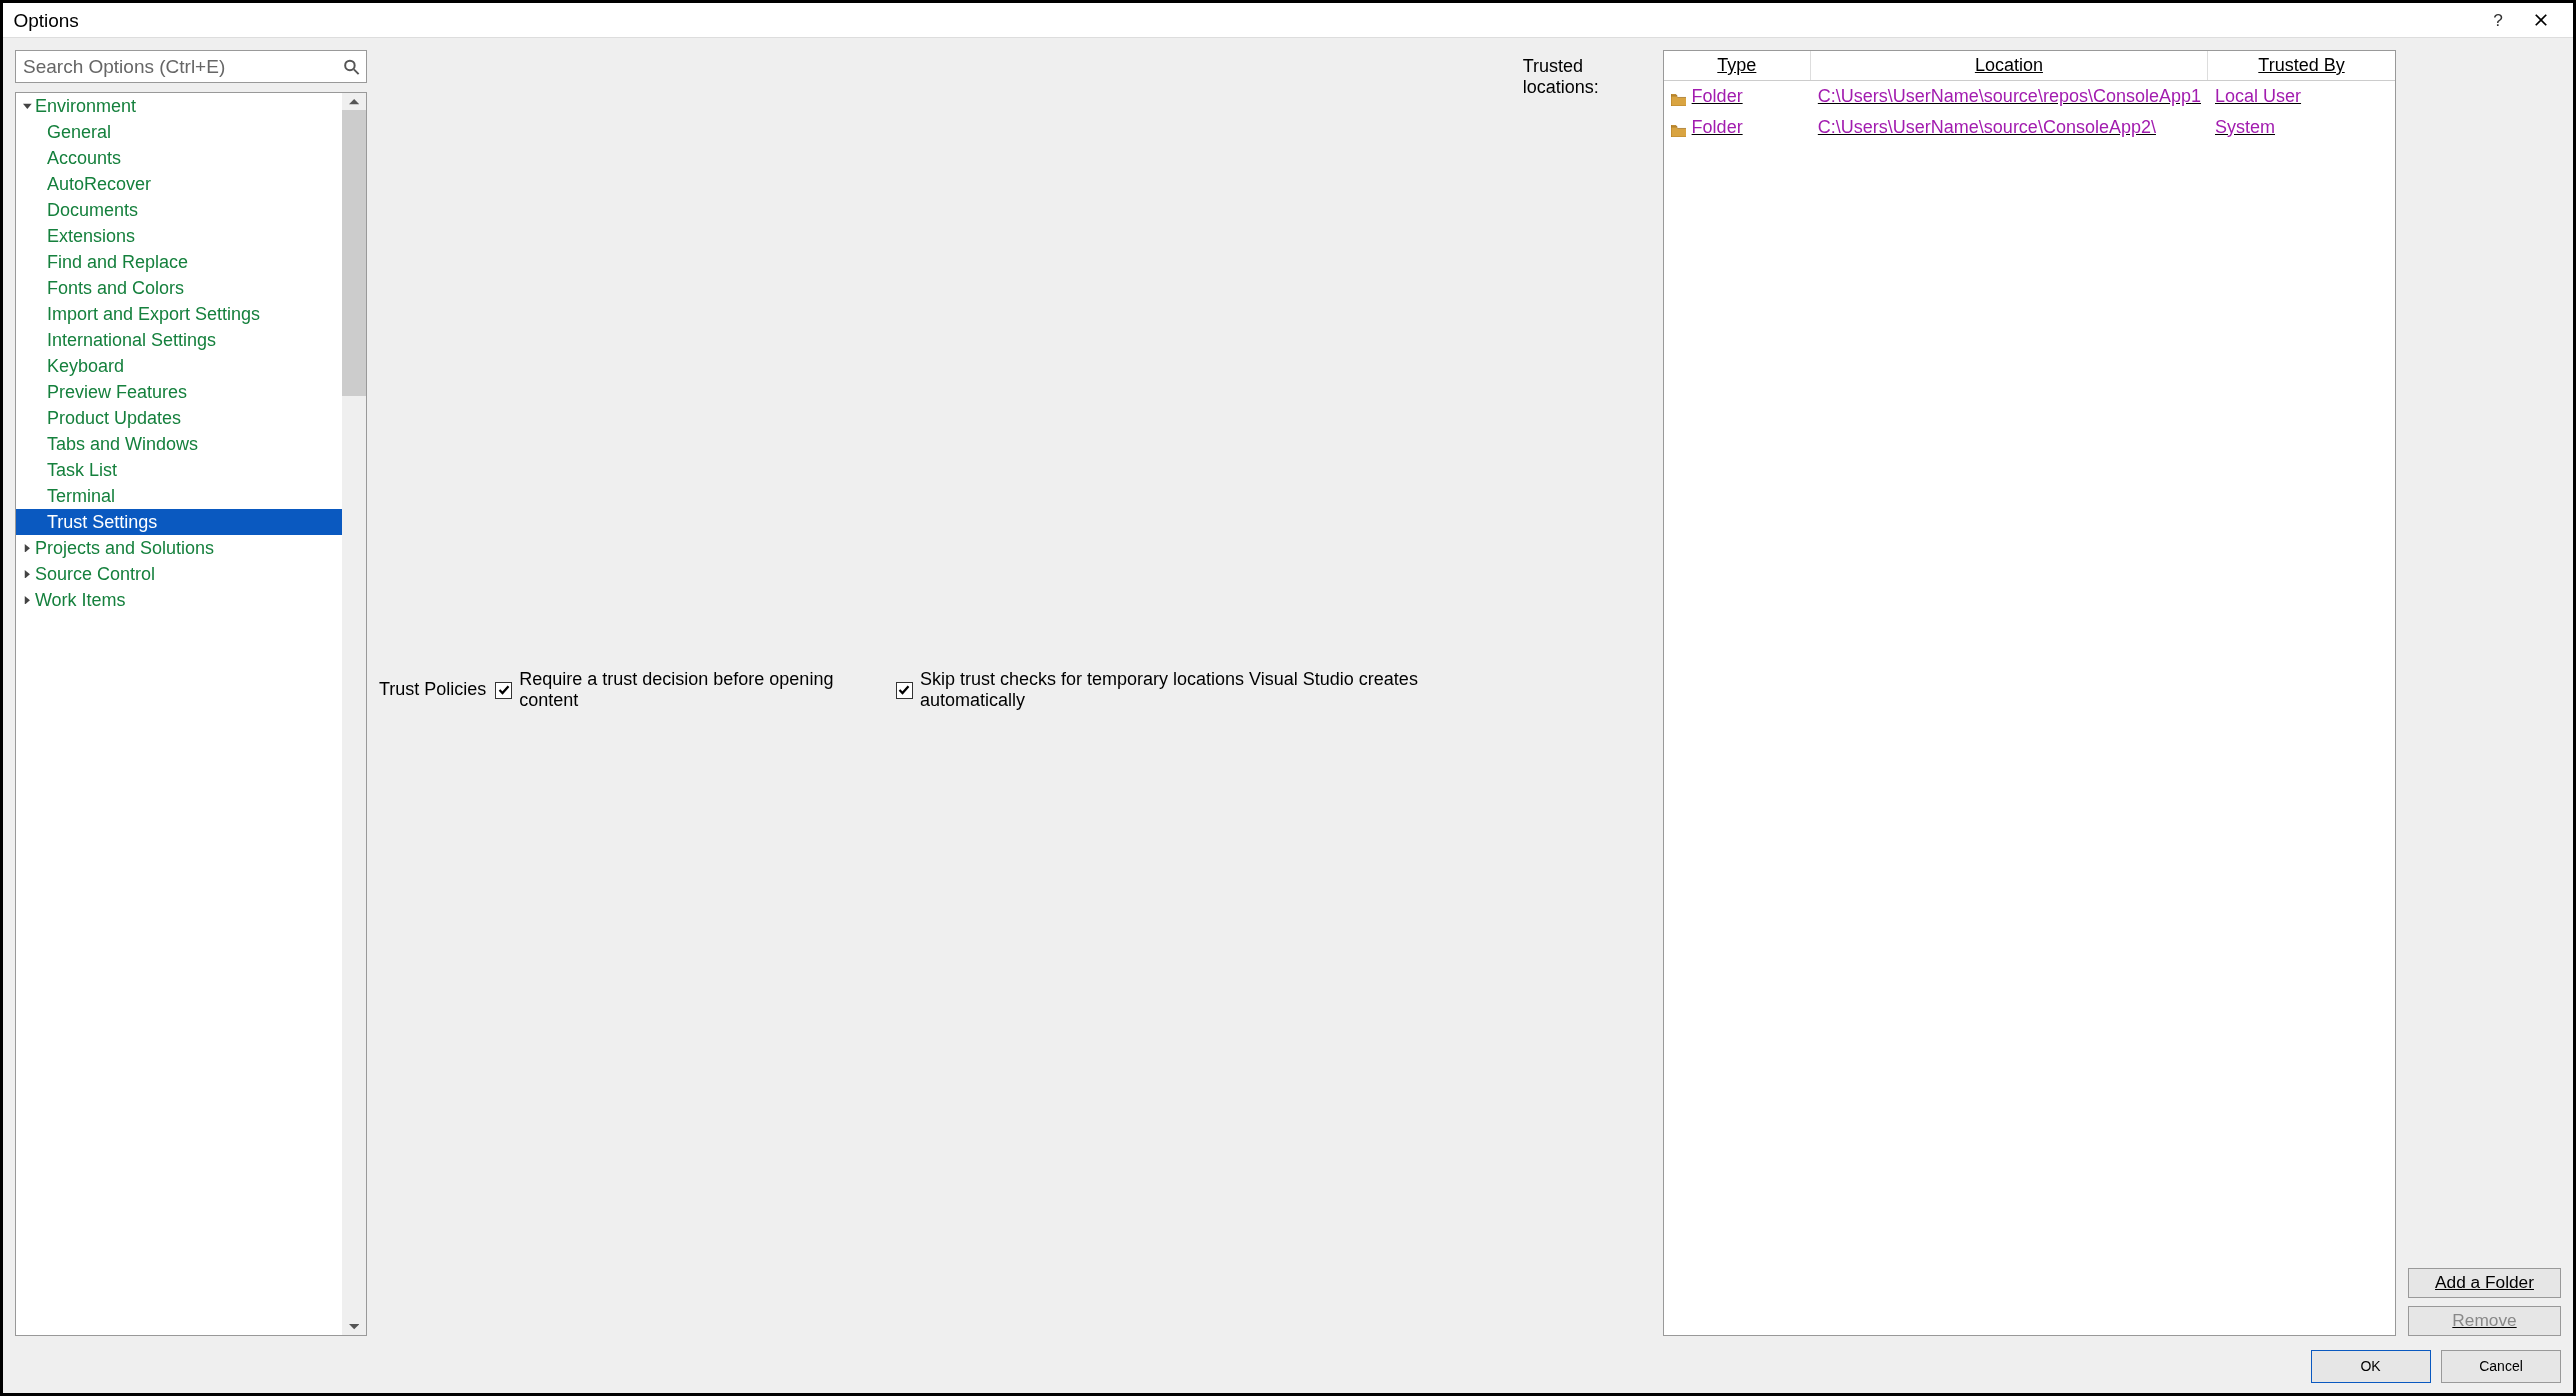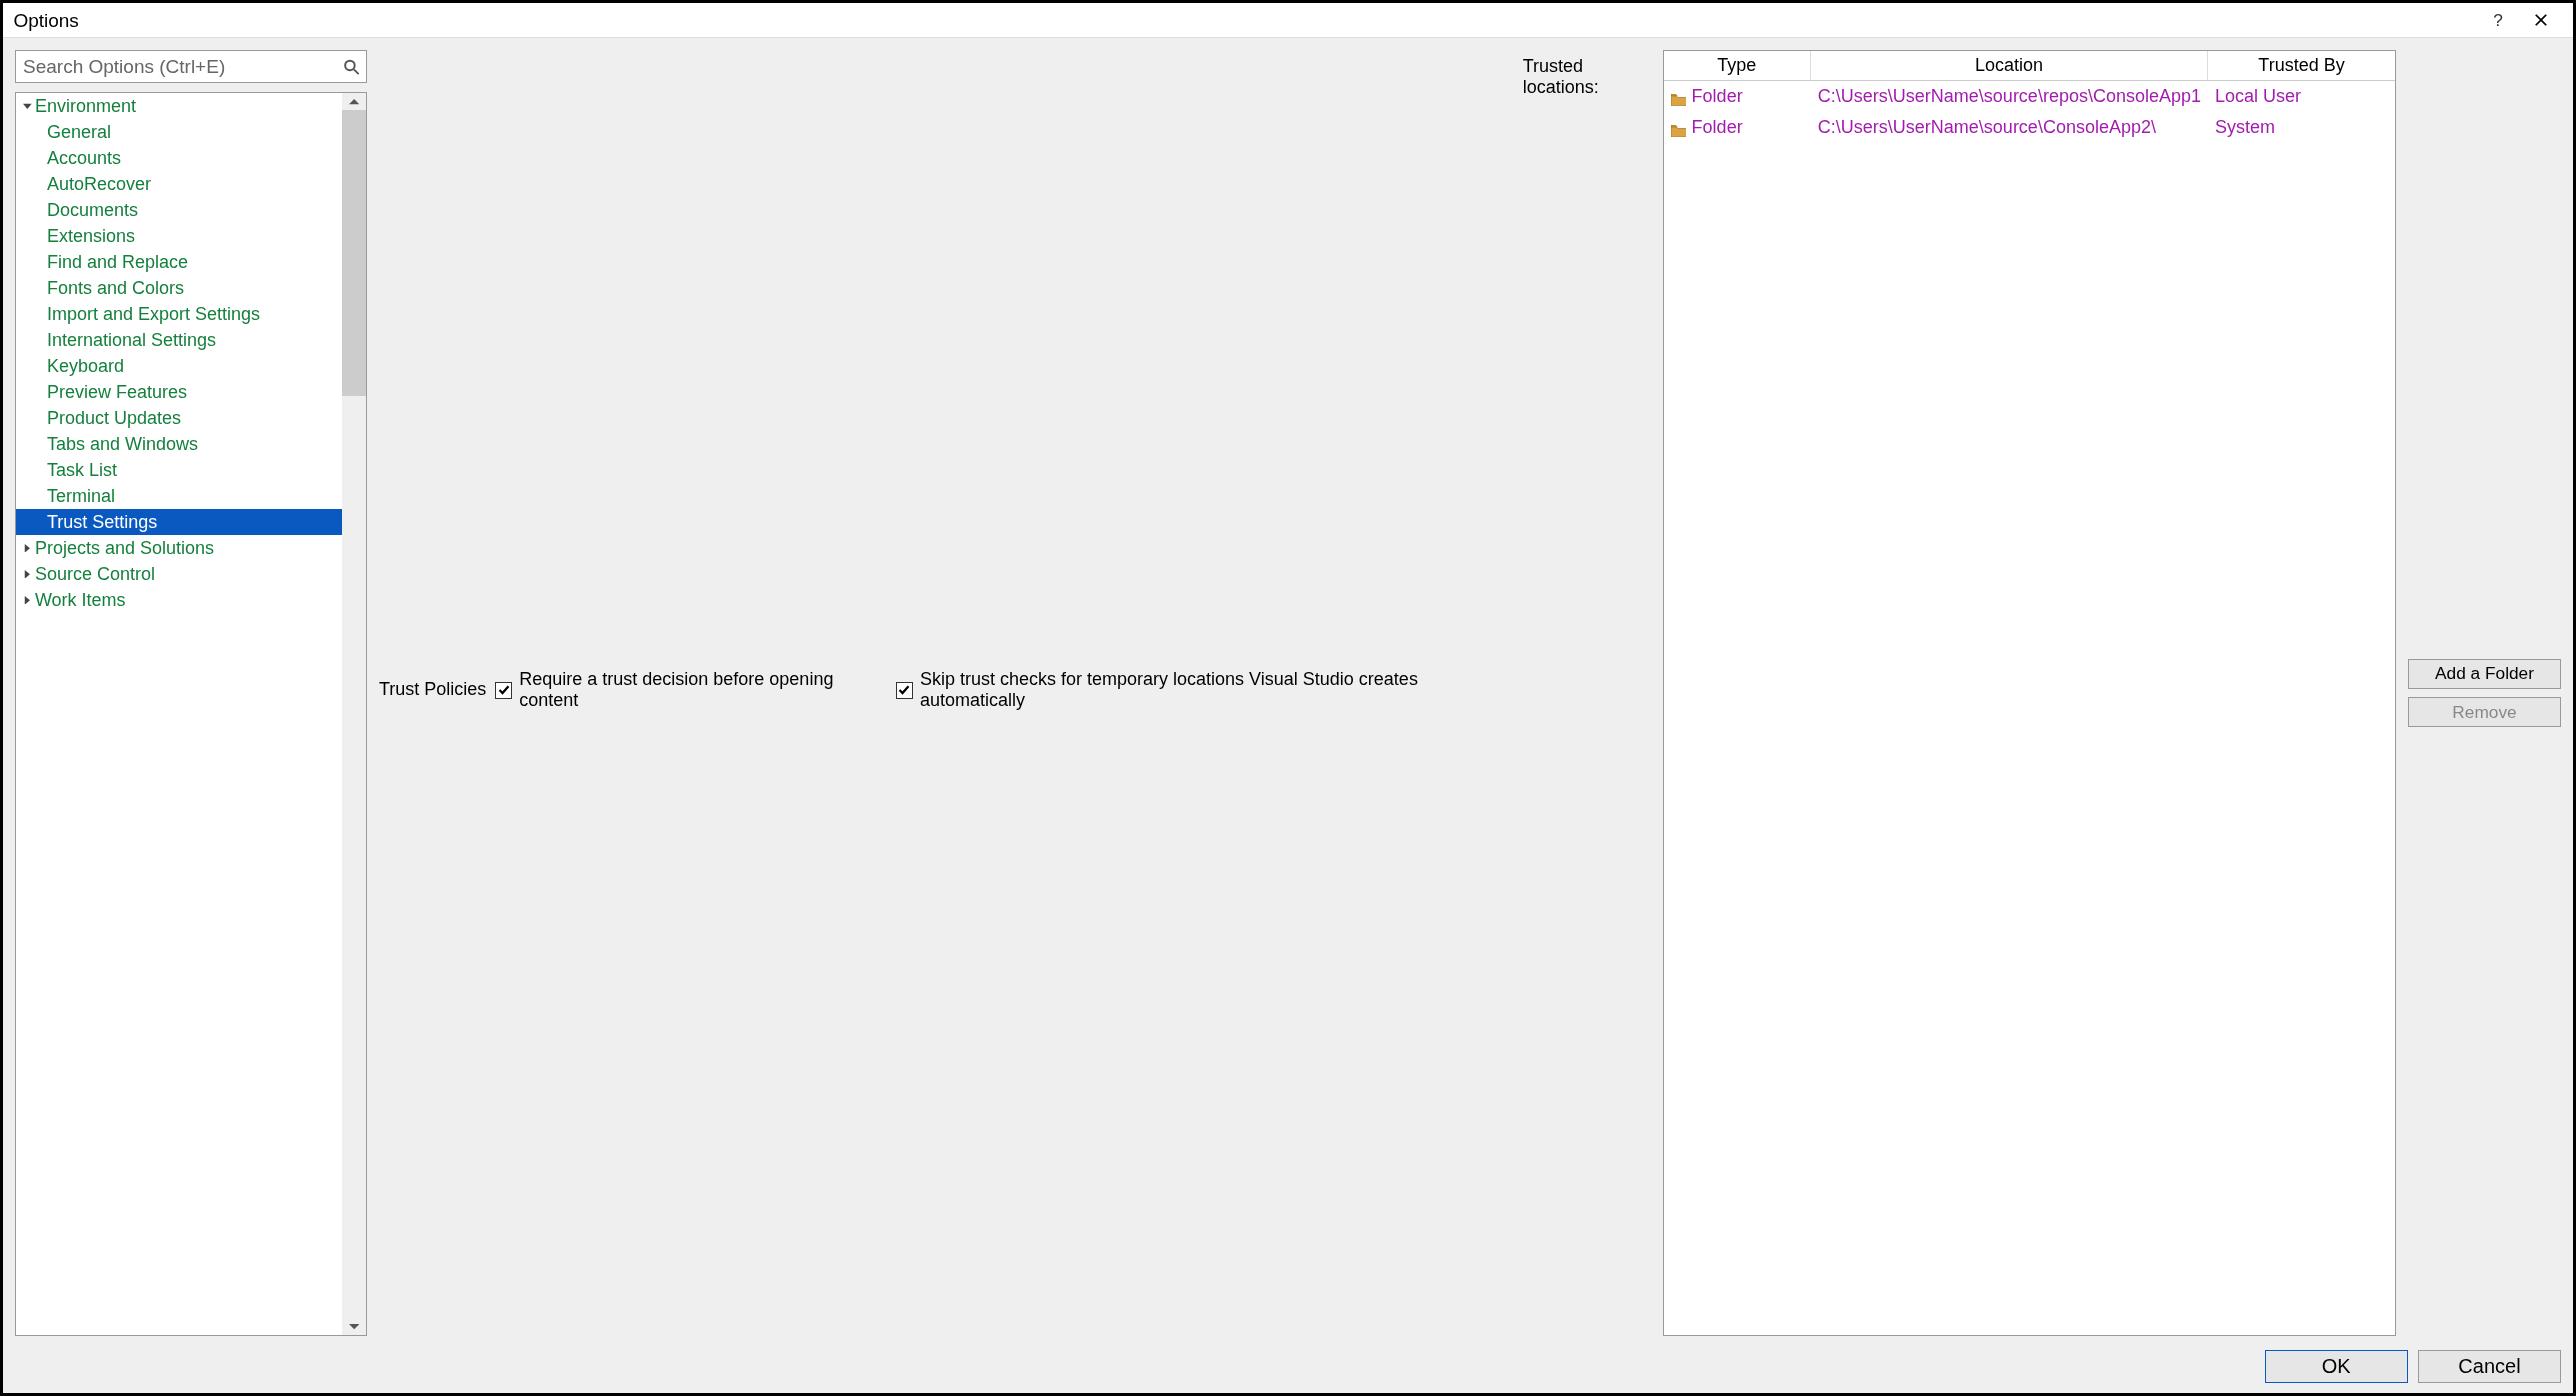--- a/index.html
+++ b/index.html
@@ -135,21 +135,22 @@
     background: #fff;
     display:inline-flex; align-items:center; justify-content:center;
   }
   .chk svg { width: 12px; height: 12px; stroke: #000; stroke-width: 3; fill: none; }
   .sub-label { font-size: 18px; margin-top: 5.2px; margin-bottom: 3.5px; }
 
   .locations-row {
     flex: 1;
     display: flex; gap: 12px;
     min-height: 0;
-    align-items: center;
+    align-items: flex-end;
+    text-decoration: underline;
   }
   .table-box {
     flex: 1;
     border: 0.9px solid #999;
     background: #fff;
     position: relative;
     min-height: 0;
     align-self: stretch;
   }
   .table-head {
@@ -196,24 +197,24 @@
     font-size: 17.3px;
     display:flex; align-items:center; justify-content:center;
   }
   .btn.disabled { color: #888; }
 
   .footer {
     display: flex; justify-content: flex-end; gap: 10.4px;
     padding-top: 5.2px;
   }
   .footer .fbtn {
-    width: 143px; height: 33px;
+    width: 120px; height: 33px;
     border: 0.9px solid #999;
     background: #e6e6e6;
-    font-size: 20px;
+    font-size: 14px;
     display:flex; align-items:center; justify-content:center;
   }
   .footer .fbtn.primary { border: 1.7px solid #0a59c0; }
 </style>
 </head>
 <body>
 
 <div class="window">
 
   <div class="titlebar">

